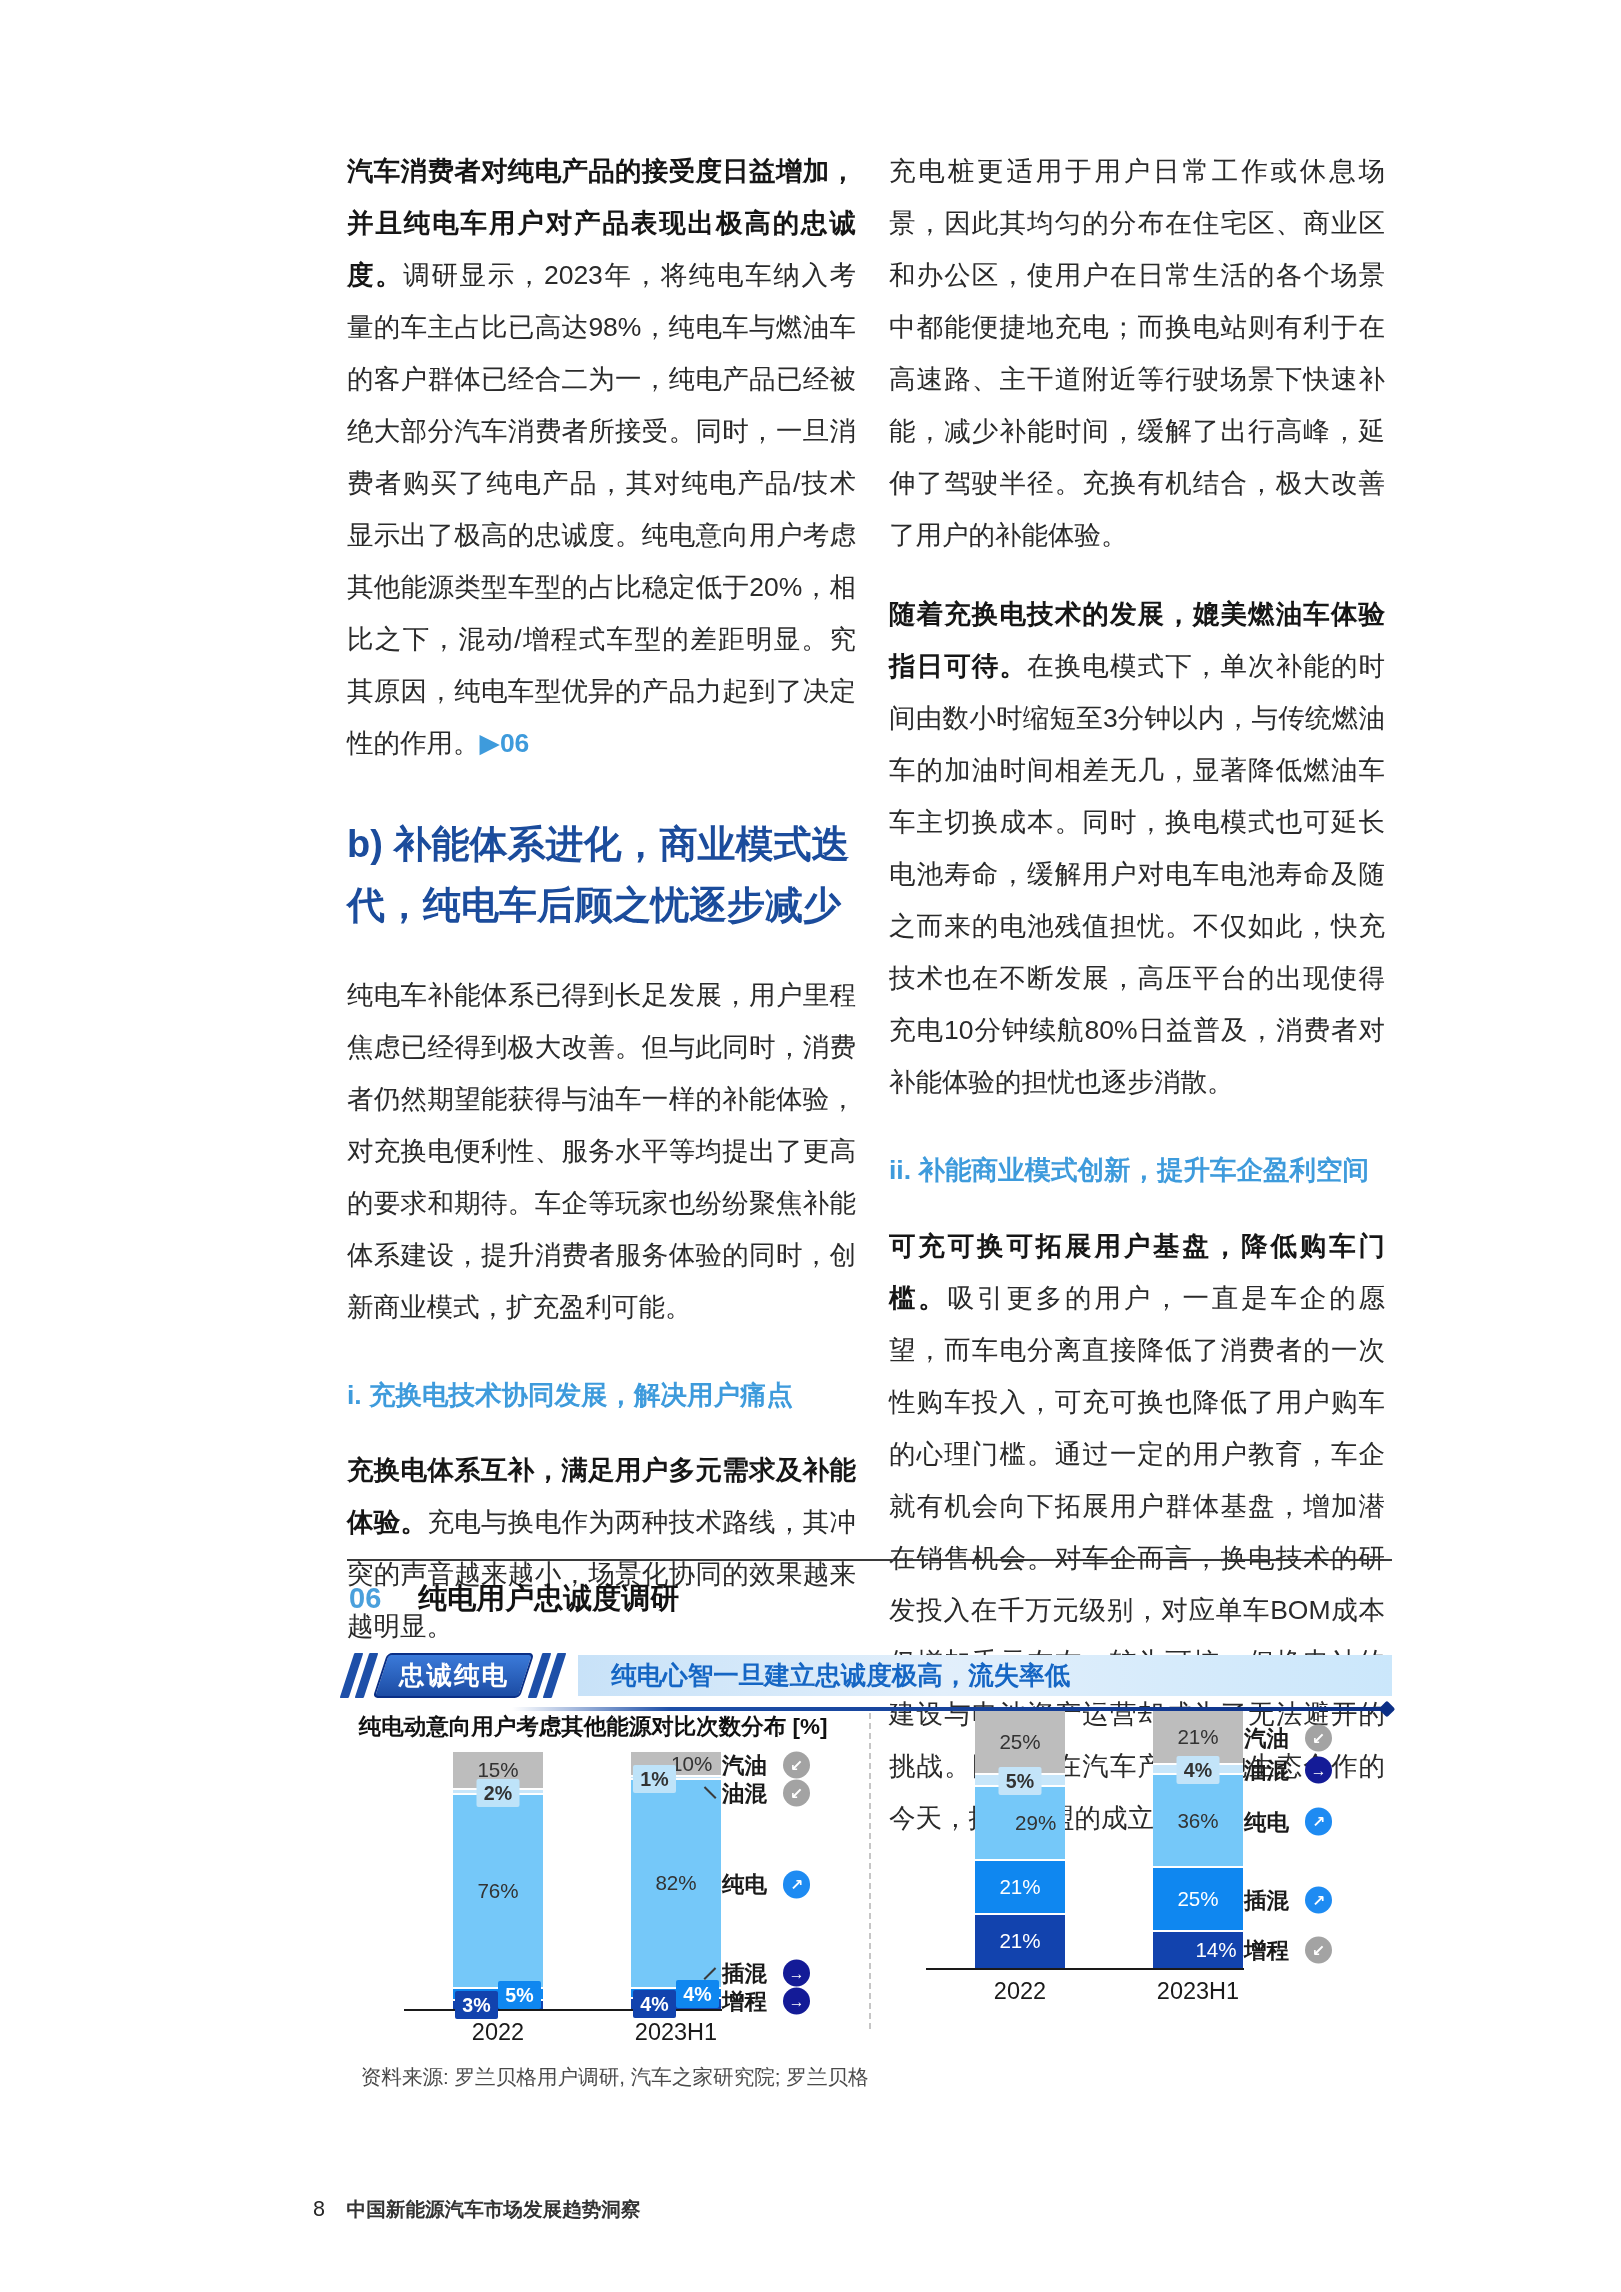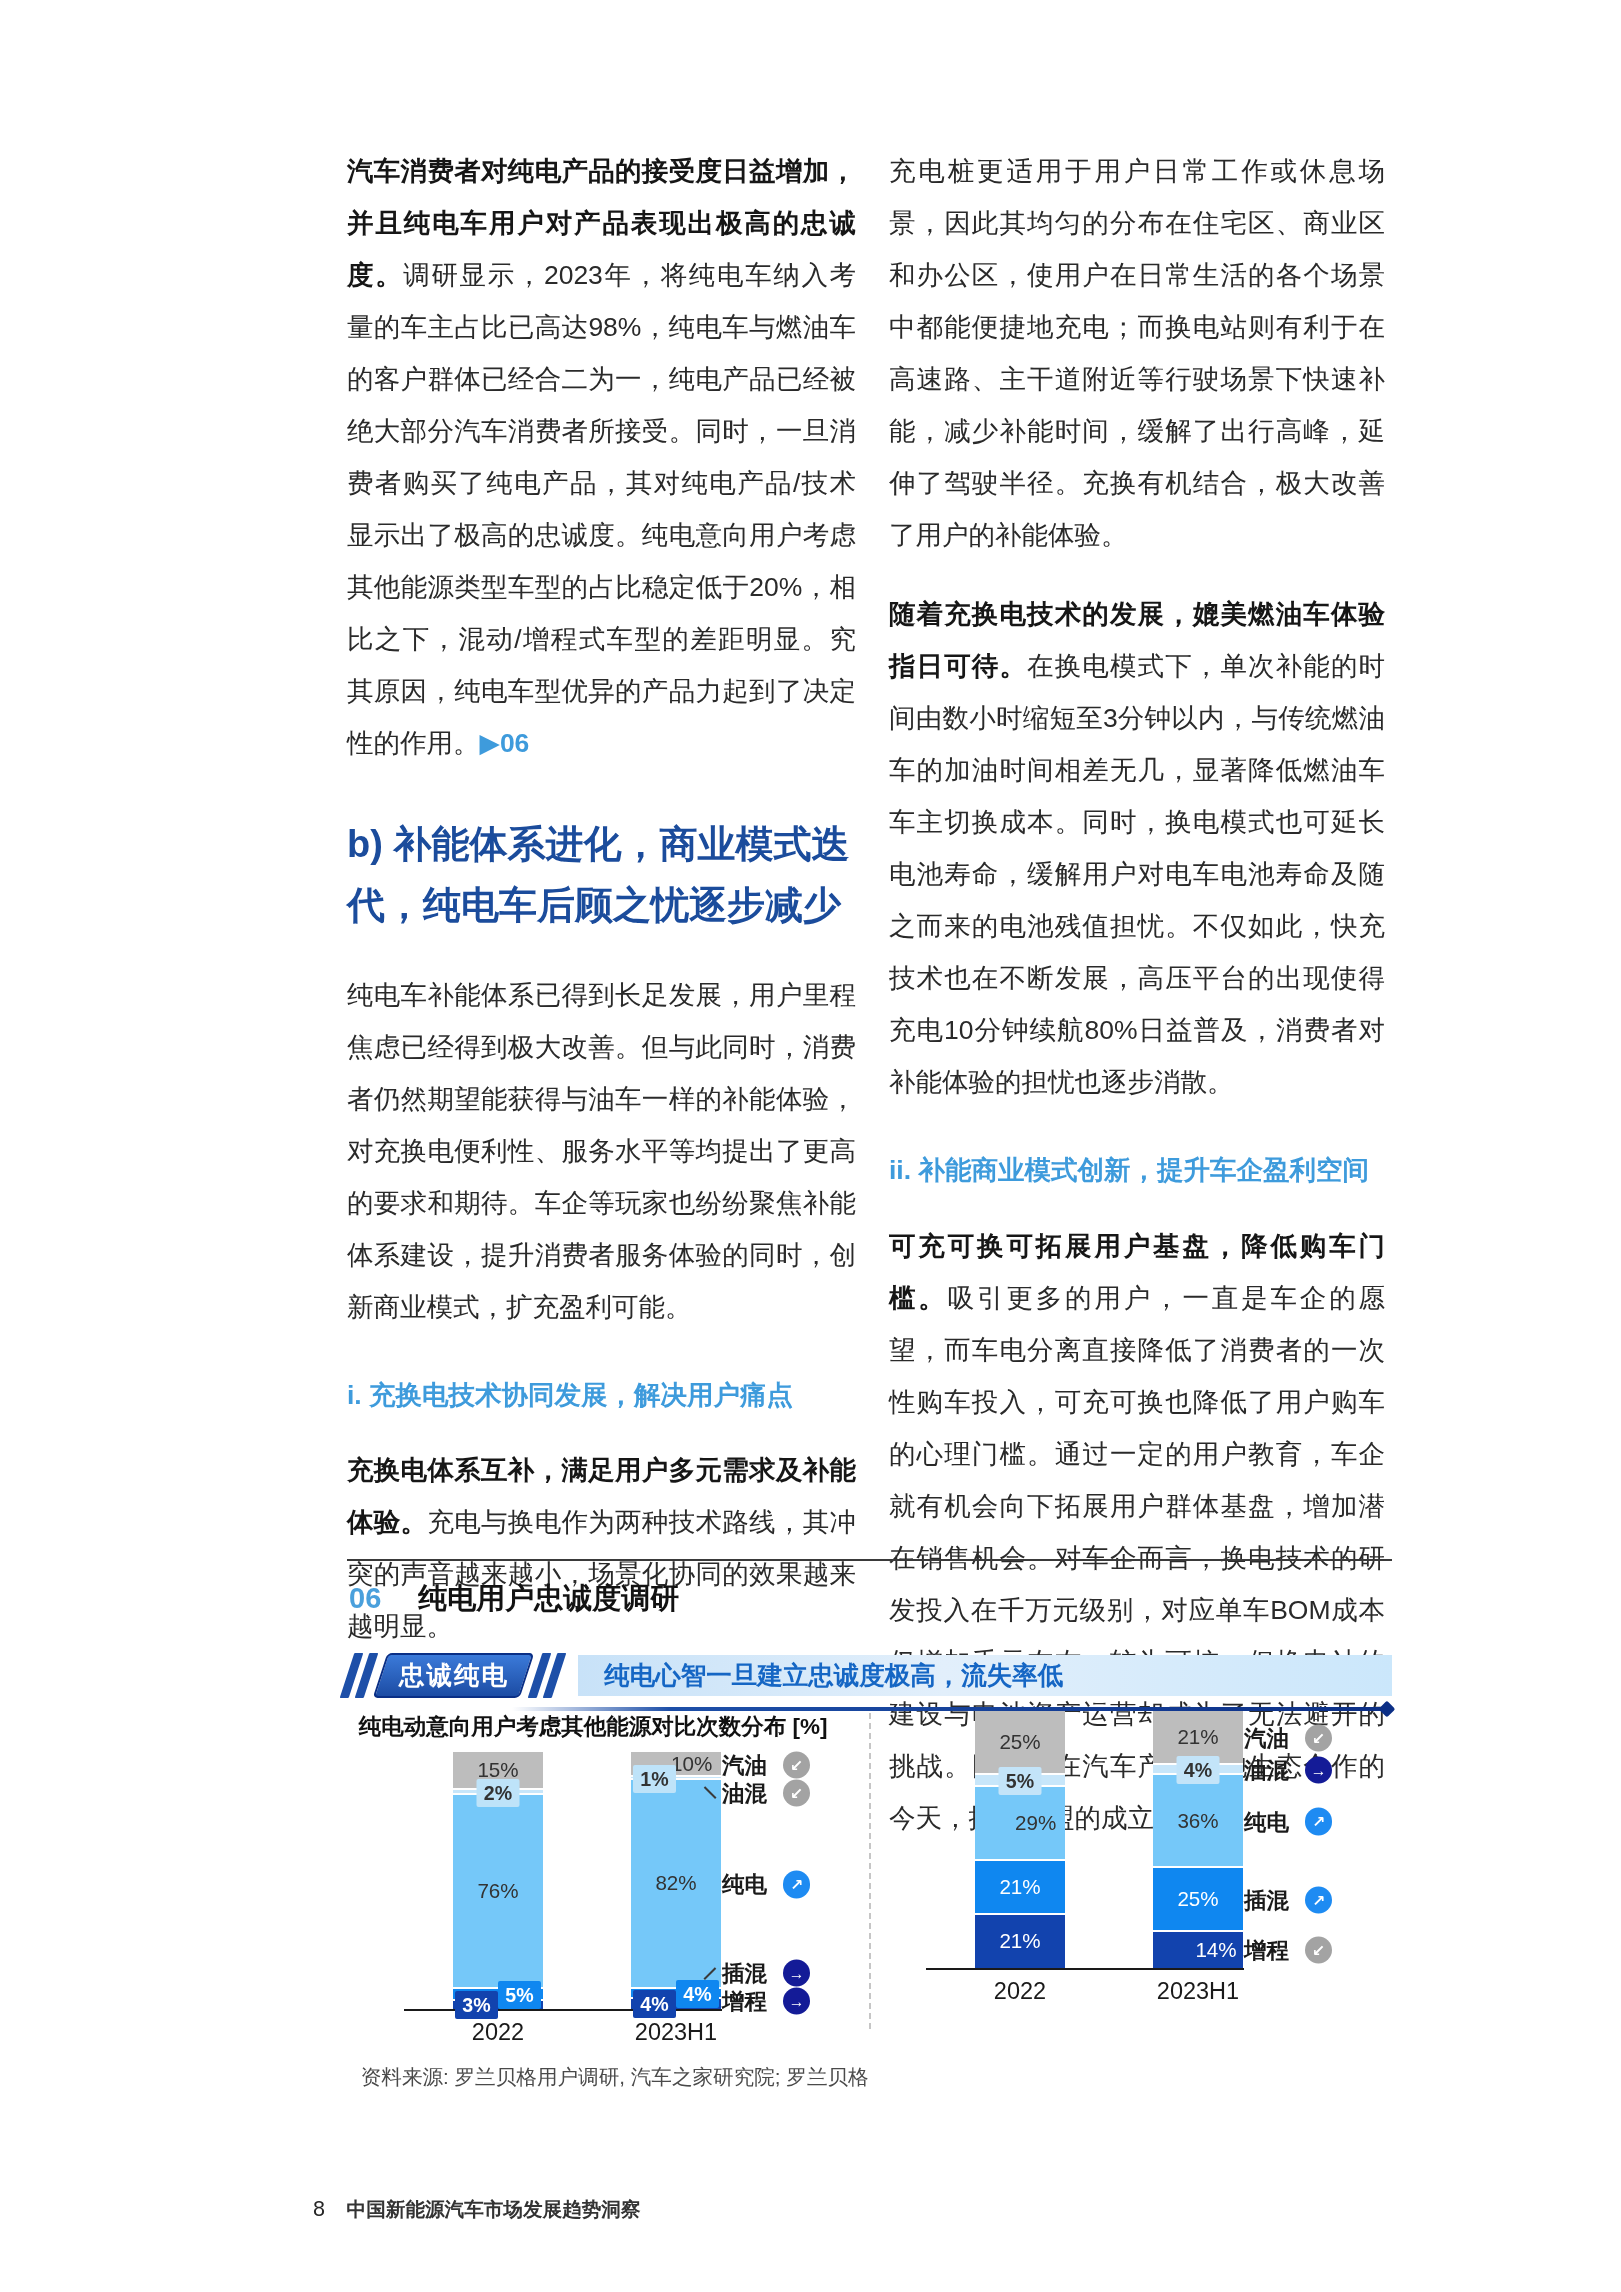--- a/index.html
+++ b/index.html
@@ -26,21 +26,21 @@
   .fig-head{position:absolute;top:19.6px;left:2px;display:flex;gap:37px;align-items:baseline;}
   .fig-num{font-size:29px;font-weight:700;color:#4AA0DC;}
   .fig-title{font-size:29px;font-weight:700;color:#121212;}
 
   .banner{position:absolute;top:94px;left:0;right:0;height:45px;display:flex;align-items:center;}
   .slash{width:8.8px;height:45px;background:#1D4FA8;transform:skewX(-18deg);margin-right:5.9px;border-radius:1px;}
   .badge{width:147px;height:45px;margin:0 7.8px 0 3.9px;transform:skewX(-18deg);
          background:linear-gradient(180deg,#3B7AD9,#1C4CA4);border:2.9px solid #0A2F86;border-radius:4.9px;
          box-sizing:border-box;display:flex;align-items:center;justify-content:center;}
   .badge span{transform:skewX(18deg);color:#fff;font-size:25.5px;font-weight:700;letter-spacing:2px;}
-  .strip{flex:1;height:41px;margin-left:13.7px;line-height:41px;padding-left:26px;
+  .strip{flex:1;height:41px;margin-left:13.7px;line-height:41px;padding-left:33px;
          background:linear-gradient(90deg,#C8E2F8 0%,#E2EFFB 45%,#CBE7FB 100%);
          color:#1566C4;font-size:25.5px;font-weight:700;}
   .underline{position:absolute;left:165px;right:5.9px;bottom:-12.7px;height:3.9px;
              background:linear-gradient(90deg,rgba(29,79,168,0) 0%,#1D4FA8 18%,#0C2F86 100%);}
   .arrowhead{position:absolute;right:-6.9px;top:-3.9px;width:11.8px;height:11.8px;background:#0C2F86;
              transform:rotate(45deg);border-radius:2px;}
 
   
   .charts{position:absolute;top:152px;left:0;width:100%;display:flex;}
   .chart-panel{width:522px;position:relative;}

